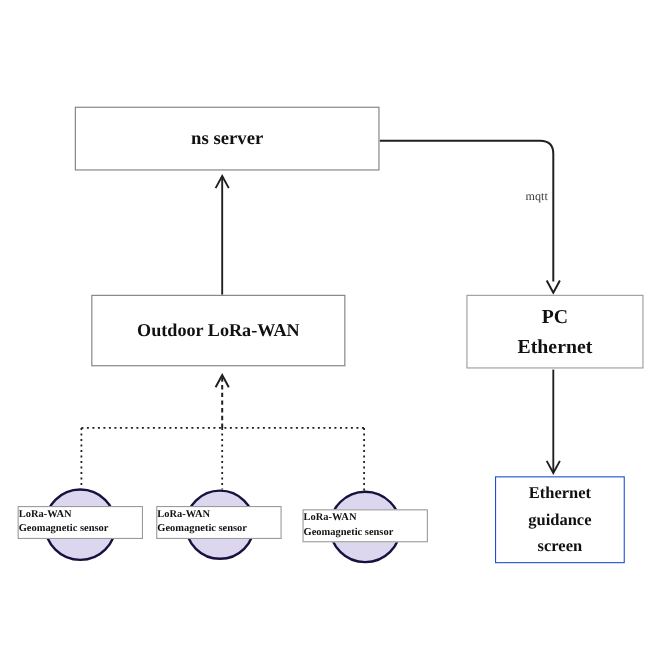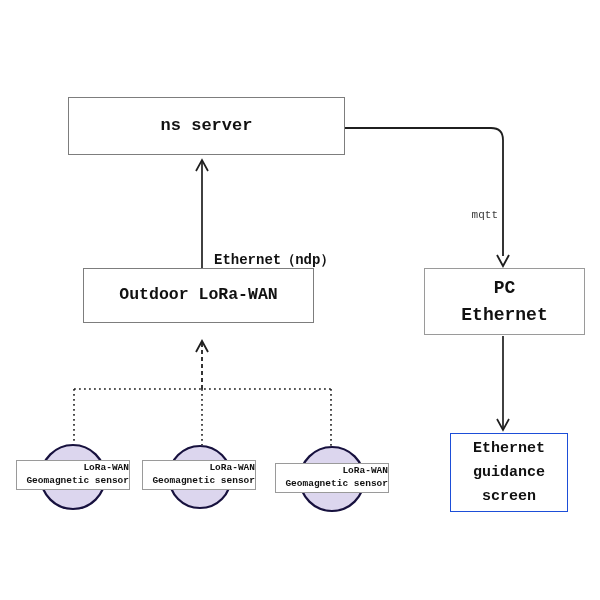--- a/index.html
+++ b/index.html
@@ -1,39 +1,39 @@
 <!DOCTYPE html>
 <html><head>
 <meta charset="utf-8">
 <style>
   html,body{margin:0;padding:0;background:#ffffff;}
   #canvas{
     position:relative;width:600px;height:600px;background:#ffffff;overflow:hidden;
-    font-family:Liberation Mono, monospace;color:#111;
+    font-family:Liberation Serif, serif;color:#111;
   }
   #wires{position:absolute;left:0;top:0;width:600px;height:600px;z-index:1;}
   .node{
     position:absolute;z-index:2;background:#ffffff;border:1.5px solid #8a8a8a;
     display:flex;flex-direction:column;align-items:center;justify-content:center;
     text-align:center;color:#111;box-sizing:border-box;
   }
   .node .ln{white-space:nowrap;font-weight:bold;}
   .ns{left:68px;top:97px;width:277px;height:58px;font-size:17px;line-height:1.45;border-color:#7d7d7d;}
-  .gw{left:83px;top:268px;width:231px;height:55px;font-size:16.5px;line-height:1.5;border-color:#7d7d7d;}
+  .gw{left:83px;top:268px;width:231px;height:65px;font-size:16.5px;line-height:1.5;border-color:#7d7d7d;}
   .pc{left:424px;top:268px;width:161px;height:67px;font-size:18px;line-height:1.5;border:1px solid #9a9a9a;}
   .scr{left:450px;top:433px;width:118px;height:79px;font-size:15px;line-height:1.6;border:1px solid #1d4ed8;}
   .sensor-label{
     position:absolute;z-index:3;background:#ffffff;border:1px solid #9a9a9a;
-    width:114px;height:30px;display:flex;flex-direction:column;align-items:flex-end;justify-content:center;
+    width:114px;height:30px;display:flex;flex-direction:column;align-items:flex-start;justify-content:center;
     text-align:center;box-sizing:border-box;font-size:9.5px;font-weight:bold;line-height:1.35;color:#111;
   }
   .s1{left:16px;top:460px;}
   .s2{left:142px;top:460px;}
   .s3{left:275px;top:463px;}
-  .edge-label{position:absolute;z-index:2;font-weight:bold;white-space:nowrap;margin-top:36px;}
+  .edge-label{position:absolute;z-index:2;font-weight:bold;white-space:nowrap;}
   .eth{left:214px;top:215px;font-size:14px;}
   .mqtt{left:450px;top:173px;width:48px;font-size:11px;font-weight:normal;color:#3c3c3c;text-align:right;}
 </style>
 </head>
 <body>
 
 <div id="canvas">
 
   <svg id="wires" viewBox="0 0 600 600" xmlns="http://www.w3.org/2000/svg">
 
@@ -68,21 +68,20 @@
       <line x1="74" y1="389" x2="74" y2="444"></line>
       <line x1="202" y1="389" x2="202" y2="445"></line>
       <line x1="331" y1="389" x2="331" y2="446"></line>
     </g>
   </svg>
 
   <div class="node ns">
     <div class="ln">ns server</div>
   </div>
 
-  <div class="edge-label eth">Ethernet（ndp）</div>
   <div class="edge-label mqtt">mqtt</div>
 
   <div class="node gw">
     <div class="ln">Outdoor LoRa-WAN</div>
   </div>
 
   <div class="node pc">
     <div class="ln">PC</div>
     <div class="ln">Ethernet</div>
   </div>

